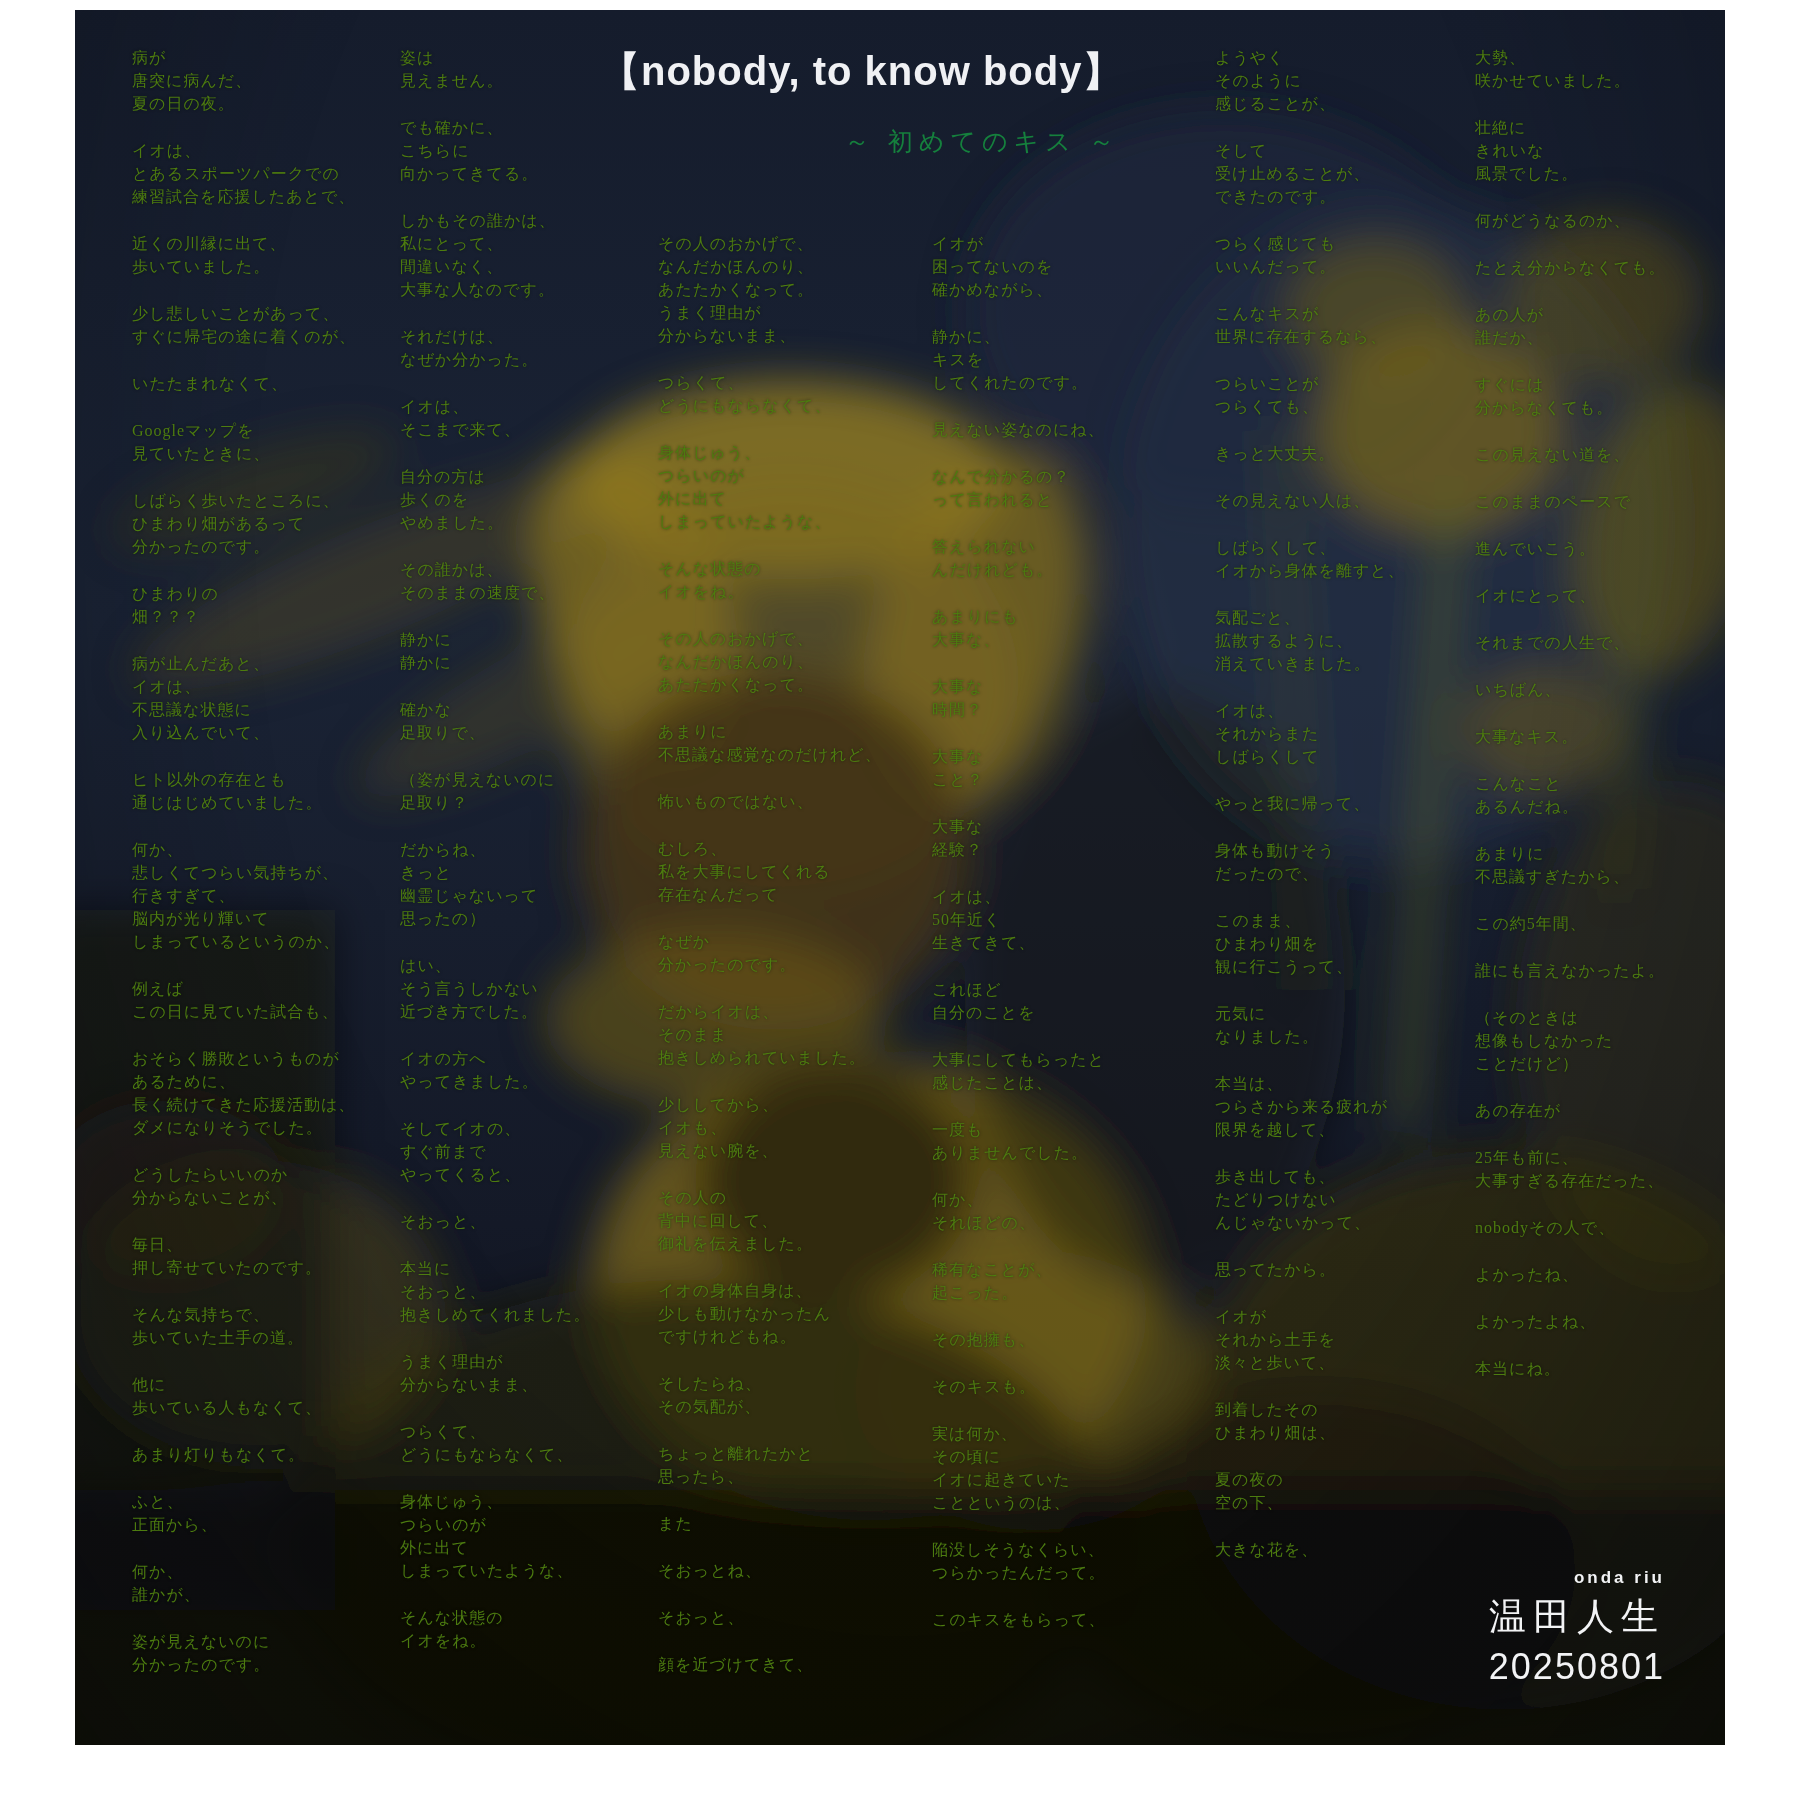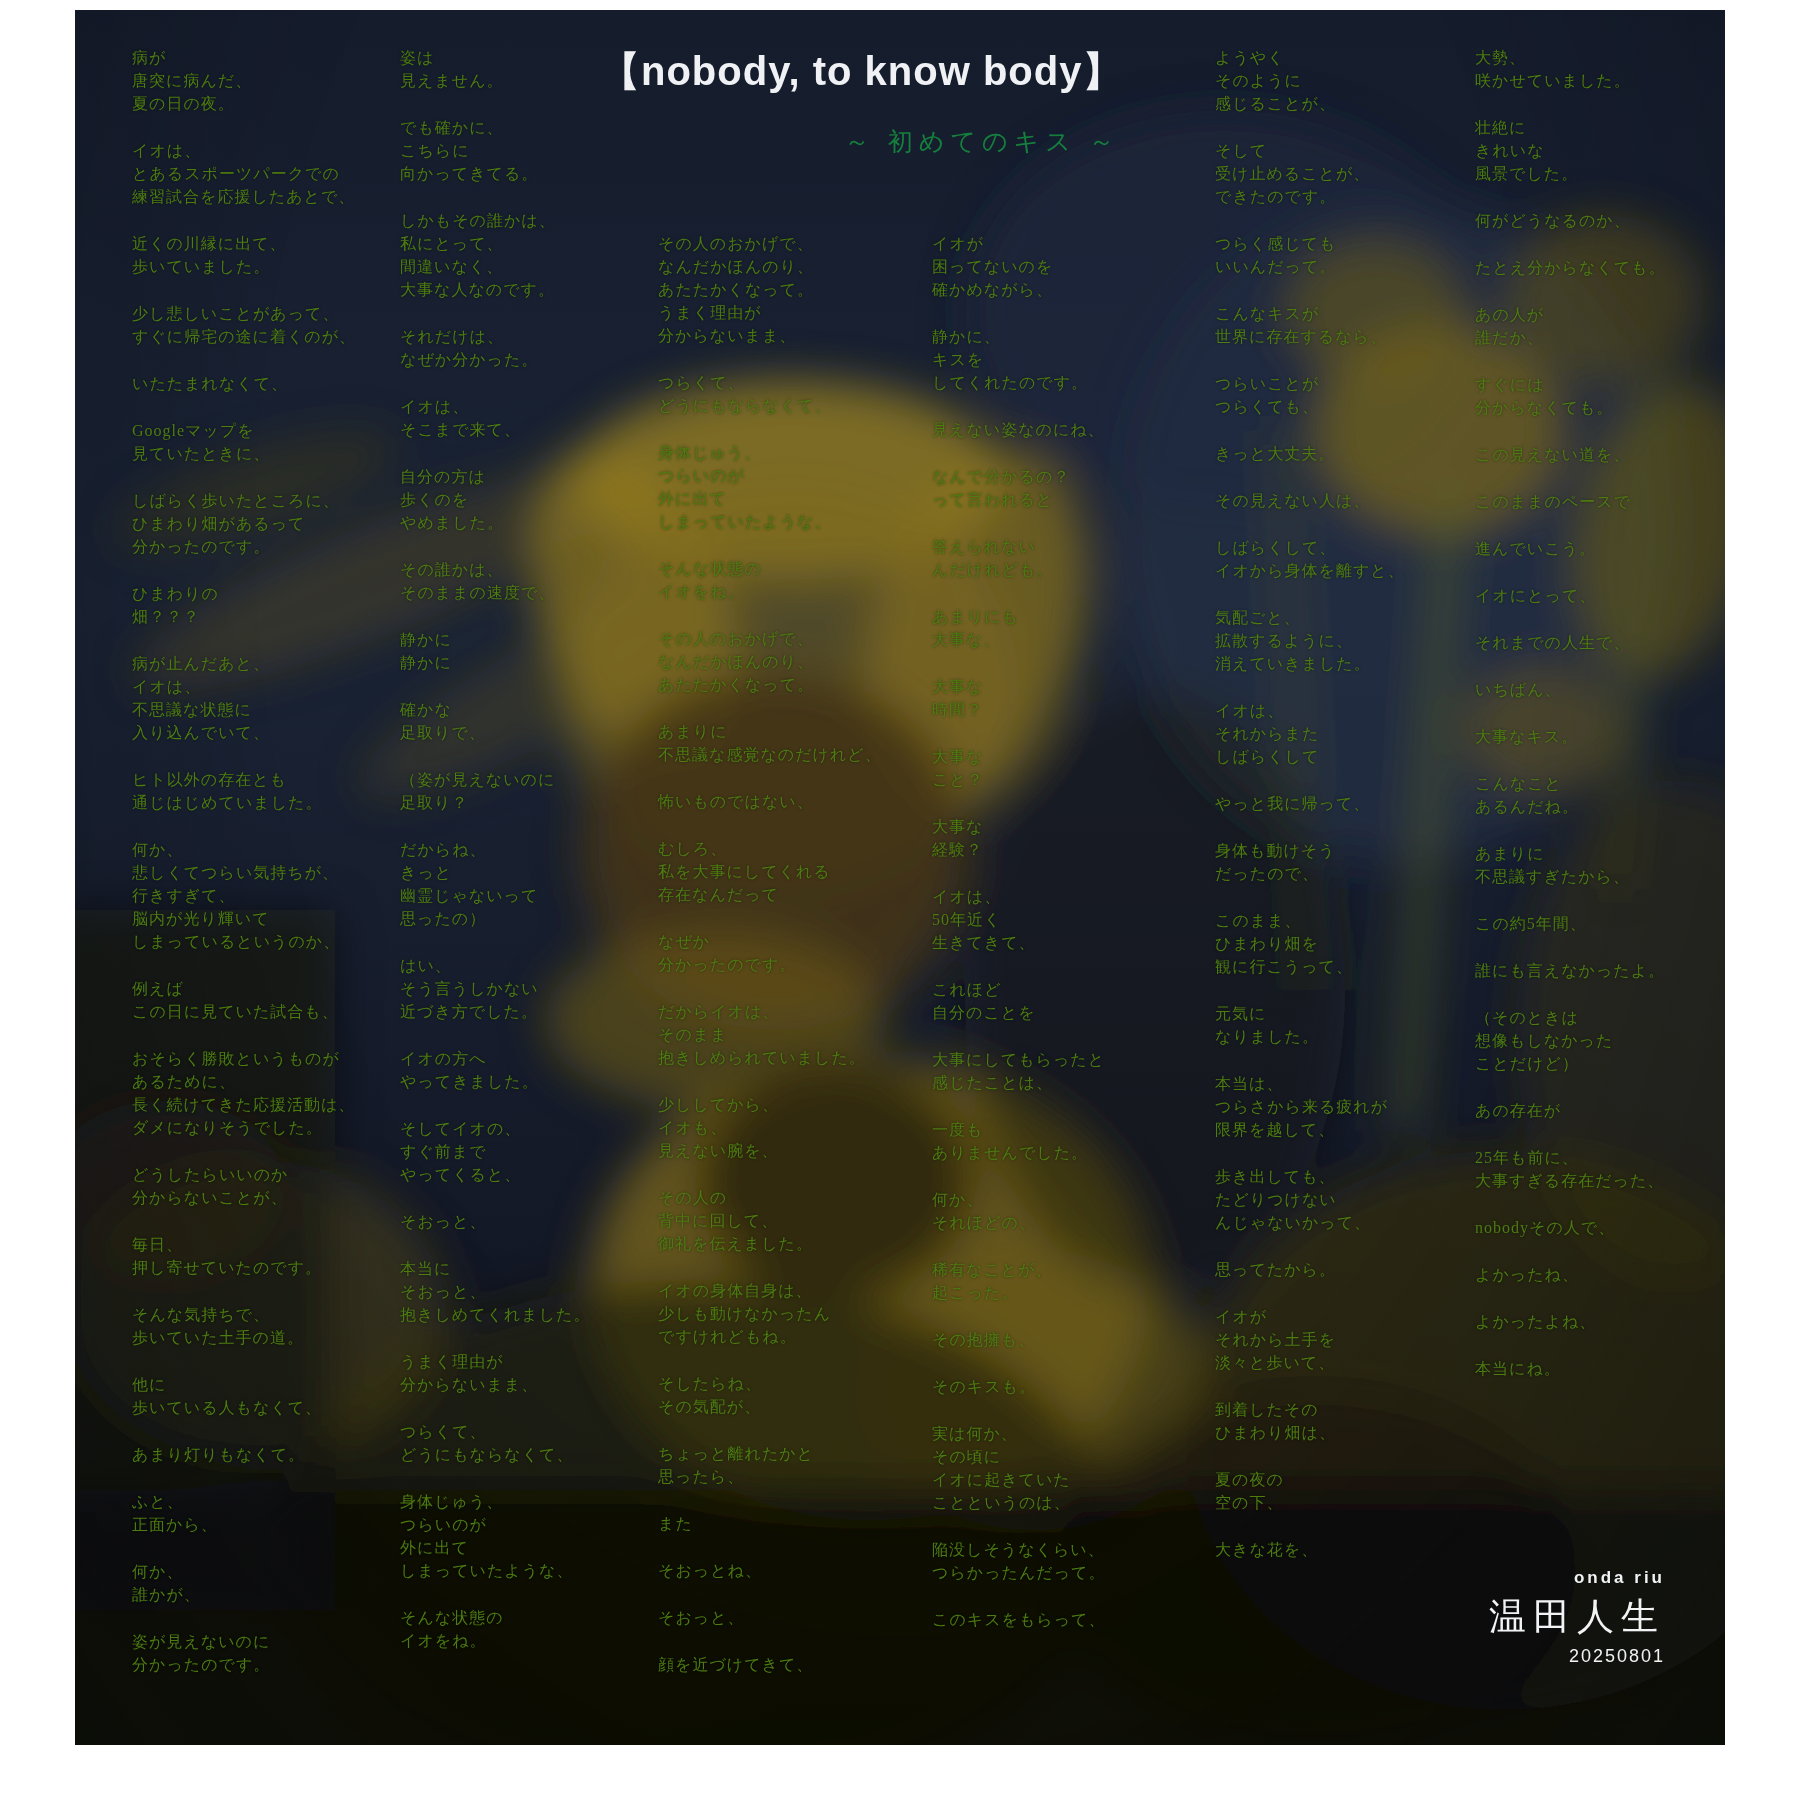--- a/index.html
+++ b/index.html
@@ -20,21 +20,21 @@
   #col1{left:132px;top:46px;}
   #col2{left:400px;top:46px;}
   #col3{left:658px;top:232px;}
   #col4{left:932px;top:232px;}
   #col5{left:1215px;top:46px;}
   #col6{left:1475px;top:46px;}
   .signature{position:absolute;right:135px;top:1568px;text-align:right;color:#f2f3f5;}
   .sig-romaji{font-family:"Liberation Sans","DejaVu Sans",sans-serif;font-weight:bold;
               font-size:17px;letter-spacing:3px;}
   .sig-name{font-size:37px;letter-spacing:7px;margin-top:4px;}
-  .sig-date{font-family:"Liberation Sans","DejaVu Sans",sans-serif;font-size:18px;
+  .sig-date{font-family:"Liberation Sans","DejaVu Sans",sans-serif;font-size:36px;
             letter-spacing:2px;margin-top:4px;}
 </style>
 </head>
 <body>
 
 <div class="page">
 
   <div class="photo">
     <svg viewBox="0 0 1650 1735" preserveAspectRatio="none">
       <defs>

